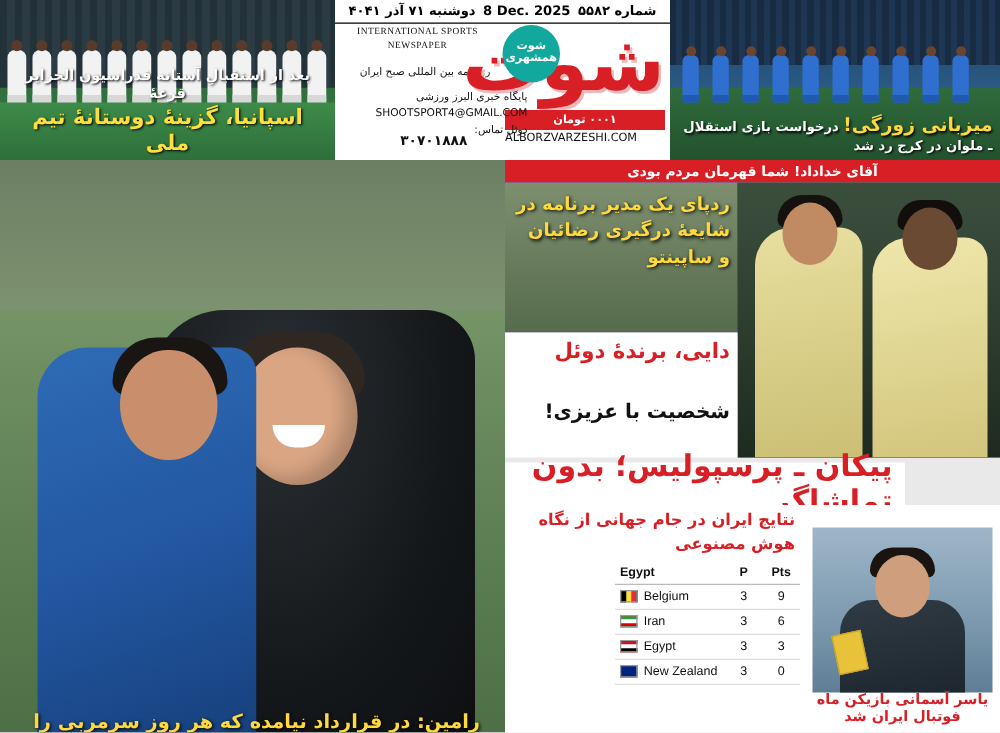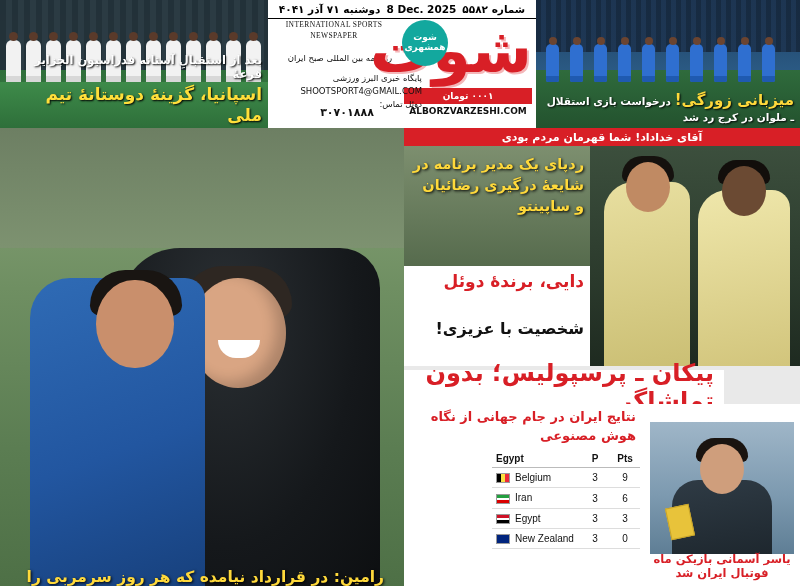--- a/index.html
+++ b/index.html
@@ -43,21 +43,21 @@
   .mast-left .players i:before{
     content:"";position:absolute;left:3px;top:-8px;width:9px;height:9px;border-radius:50%;
     background:#5a3a2a;
   }
   .mast-left .pitch{
     position:absolute;left:0;bottom:0;width:268px;height:46px;
     background:linear-gradient(180deg,#3e8b4a,#2e6f3a);
   }
   .mast-left .headline{
     position:absolute;right:6px;bottom:2px;left:6px;
-    text-align:right;color:#ffdf3a;
+    text-align:center;color:#ffdf3a;
     font-size:17px;font-weight:bold;line-height:1.25;
     text-shadow:1px 1px 2px #000;
   }
   .mast-left .headline .sub{
     display:block;color:#ffffff;font-size:11.5px;font-weight:bold;margin-bottom:2px;
     text-shadow:1px 1px 2px #000;
   }
 
   .mast-center{
     position:absolute;left:268px;top:0;width:268px;height:128px;
@@ -99,22 +99,22 @@
   }
   .mast-contact{
     position:absolute;left:4px;top:72px;width:150px;
     font-size:8.5px;line-height:1.5;color:#111;text-align:right;
   }
   .mast-phone{
     position:absolute;left:4px;top:106px;width:150px;text-align:center;
     font-size:11px;font-weight:bold;color:#111;
   }
   .mast-site{
-    position:absolute;right:4px;top:106px;width:128px;text-align:center;
-    font-size:9px;color:#111;font-weight:bold;
+    position:absolute;right:4px;top:106px;width:128px;text-align:left;
+    font-size:9px;color:#111;font-weight:normal;
   }
 
   .mast-right{
     position:absolute;left:536px;top:0;width:264px;height:128px;
     background:linear-gradient(180deg,#1d3f63 0%,#2c5c86 60%,#34709e 100%);
     overflow:hidden;
   }
   .mast-right .crowd2{
     position:absolute;left:0;top:0;width:264px;height:52px;
     background:repeating-linear-gradient(90deg,#16283d 0 5px,#1d3450 5px 10px);

